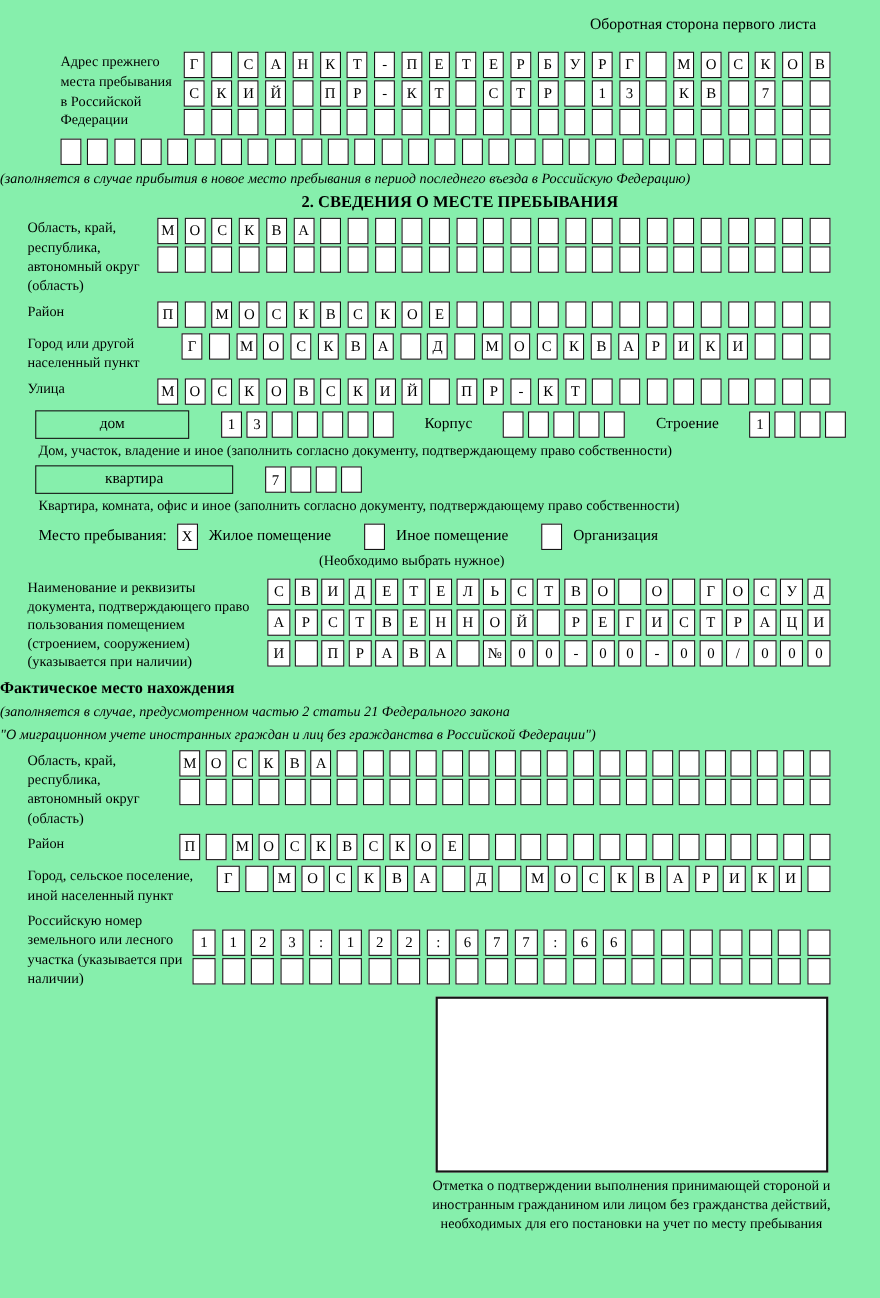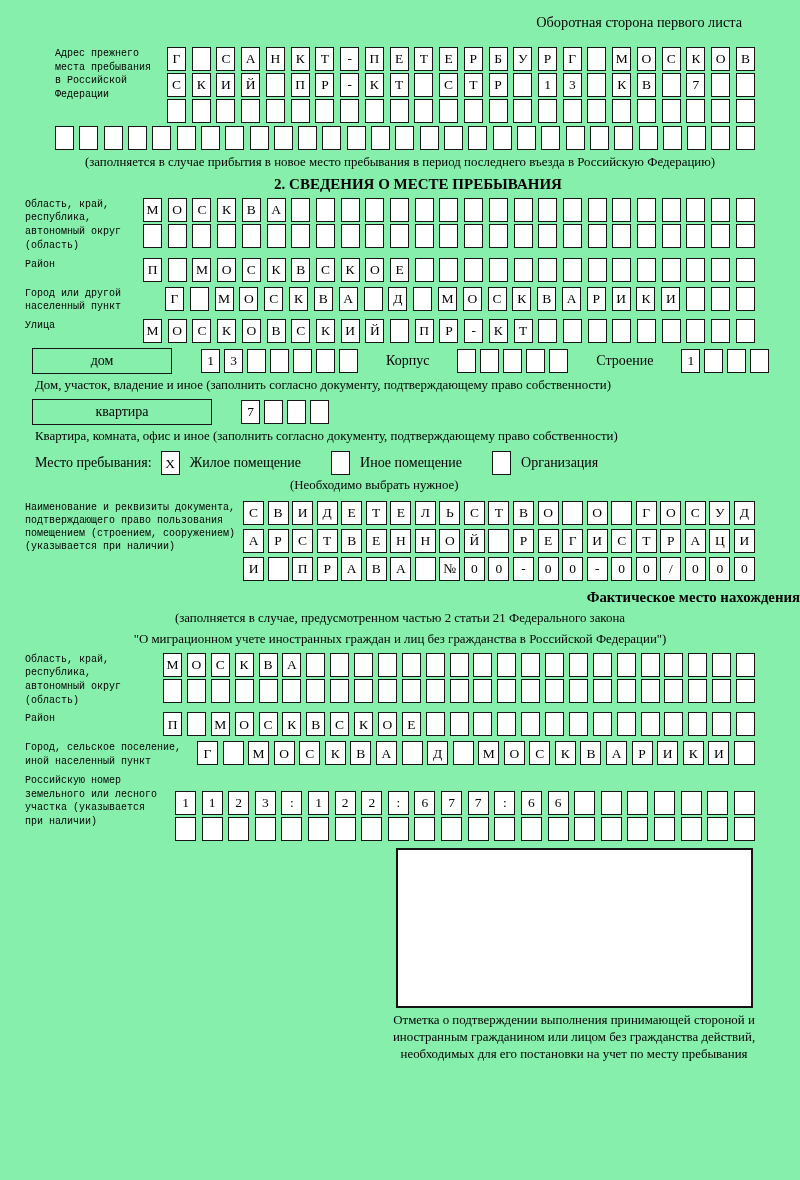--- a/index.html
+++ b/index.html
@@ -16,32 +16,32 @@
     width:19px; height:24px; border:1.6px solid #161616; background:#fff;
     display:inline-flex; align-items:center; justify-content:center;
     font-size:13.5px; flex:0 0 auto; line-height:1;
   }
   .wideboxes .cb { width:21px; }
   .boxrow { display:flex; justify-content:space-between; flex:1 1 auto; min-width:0; }
   .rows { flex:1 1 auto; display:flex; flex-direction:column; row-gap:2px; }
 
   .field { display:flex; align-items:flex-start; margin:5px 45px 0 25px; }
   .topfield { margin:16px 45px 0 55px; }
-  .flabel { flex:0 0 auto; font-size:10px; line-height:1.37; padding-right:6px;font-family:Liberation Mono, monospace; }
+  .flabel { flex:0 0 auto; font-size:13px; line-height:1.37; padding-right:6px; }
   .w112{width:112px;} .w118{width:118px;} .w140{width:140px;}
   .w138{width:138px;} .w172{width:172px;} .w150{width:150px;} .w218{width:218px;}
 
   .fullrow { display:flex; justify-content:space-between; margin:3px 45px 0 55px; }
 
   .note { font-size:12.9px; line-height:1.3; }
-  .center { text-align:center; margin-top:4px; }
+  .center { margin-top:4px;font-style:italic; }
   .leftn { margin:3px 0 0 35px; }
 
   .sec-title { text-align:center; font-weight:bold; font-size:15px; margin-top:5px;padding-left:36px; }
-  .sec-title2 { text-align:right; font-weight:bold; font-size:14.8px; margin-top:8px; }
+  .sec-title2 { text-align:left; font-weight:bold; font-size:14.8px; margin-top:8px; }
 
   .house-row { display:flex; align-items:center; margin:5px 45px 0 32px;gap:19px; }
   .widebox {
     height:26px; border:1.7px solid #161616; display:flex; align-items:center;
     justify-content:center; font-size:14px; flex:0 0 auto; margin-right:10px;
   }
   .wb140{width:140px;} .wb180{width:180px;}
   .grp { display:flex; column-gap:4px; flex:0 0 auto; }
   .inl { font-size:14px; padding:0 9px; white-space:nowrap; }
 

